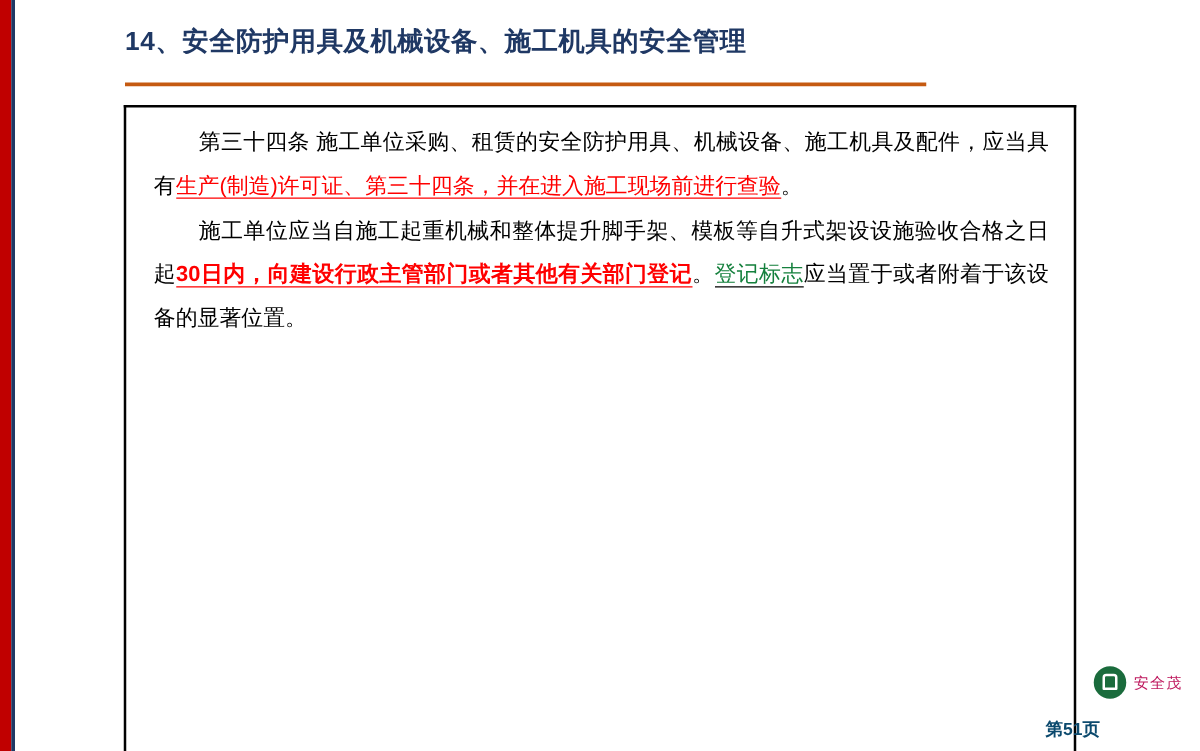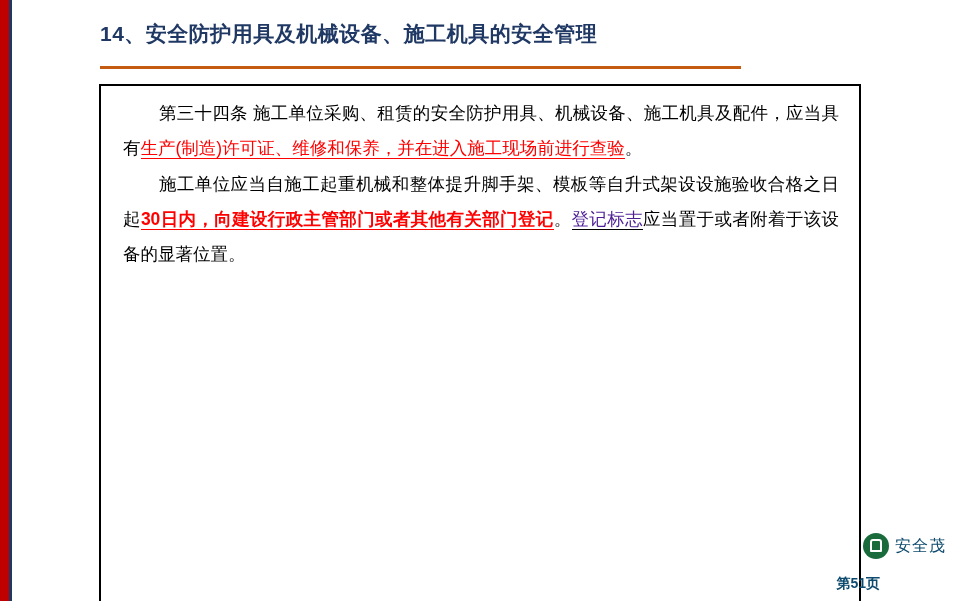--- a/index.html
+++ b/index.html
@@ -83,21 +83,21 @@
     letter-spacing: 0px;
   }
   .indent {
     text-indent: 36px;
   }
   .red-u {
     color: #ff0000;
     border-bottom: 1.5px solid #ff0000;
   }
   .blk-u {
-    color: #4c1d95;
+    color: #15803d;
     border-bottom: 1.5px solid #000000;
   }
   .bold {
     font-weight: bold;
   }
   
   .page-num {
     position: absolute;
     right: 80px;
     bottom: 8px;
@@ -126,42 +126,42 @@
     position: absolute;
     left: 7px;
     top: 6px;
     width: 12px;
     height: 13px;
     border: 2px solid #ffffff;
     border-radius: 3px 3px 1px 1px;
     box-sizing: border-box;
   }
   .wm-text {
-    font-size: 16px;
-    color: #0c4a6e;
+    font-size: 12px;
+    color: #be185d;
     letter-spacing: 1px;
   }
 </style>
 </head>
 <body>
 
 <div class="slide">
 
   <div class="left-bar"></div>
   <div class="left-bar-inner"></div>
 
   <div class="title-wrap">
     <div class="slide-title">14、安全防护用具及机械设备、施工机具的安全管理</div>
   </div>
   <div class="title-rule"></div>
 
   <div class="content-box">
 
     <p class="para indent">
-      <span>第三十四条 施工单位采购、租赁的安全防护用具、机械设备、施工机具及配件，</span><span>应当具有</span><span class="red-u">生产(制造)许可证、维修和保养，并在进入施工现场前进行查验</span><span>。</span>
+      <span>第三十四条 施工单位采购、租赁的安全防护用具、机械设备、施工机具及配件，</span><span>应当具有</span><span class="red-u">生产(制造)许可证、第三十四条，并在进入施工现场前进行查验</span><span>。</span>
     </p>
 
 
 
 
     <p class="para indent">
       <span>施工单位应当自施工起重机械和整体提升脚手架、模板等自升式架设设施验收合格之日起</span><span class="red-u bold">30日内，向建设行政主管部门或者其他有关部门登记</span><span>。</span><span class="blk-u">登记标志</span><span>应当置于或者附着于该设备的显著位置。</span>
     </p>
 
   </div>

